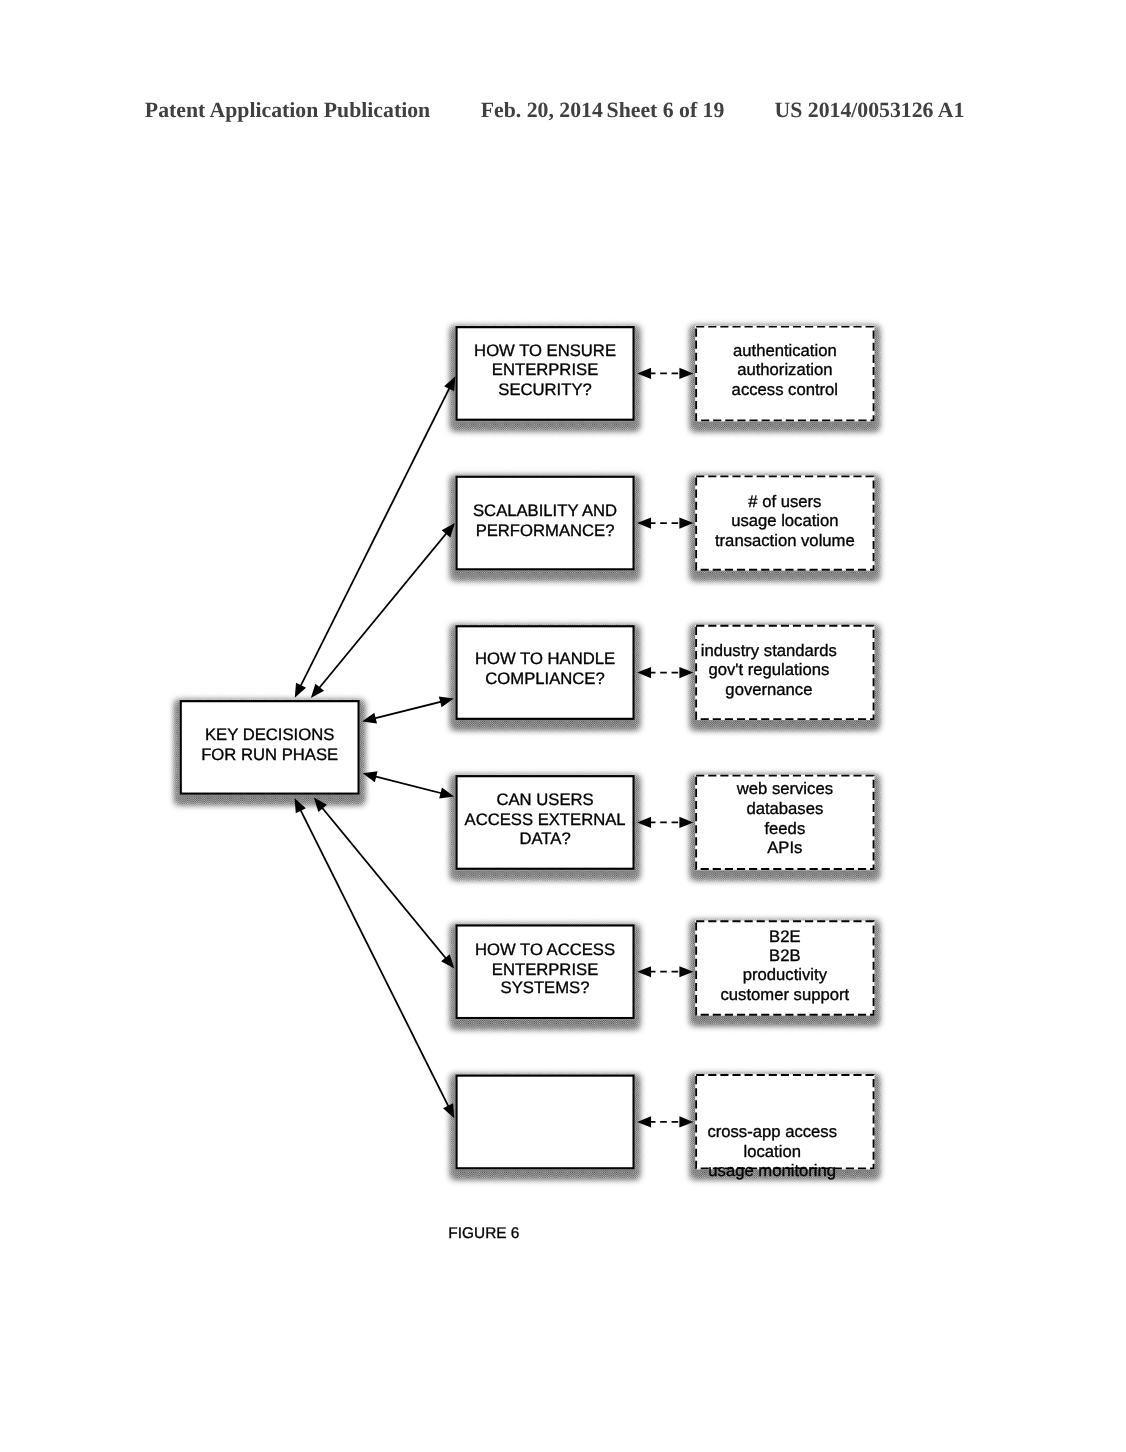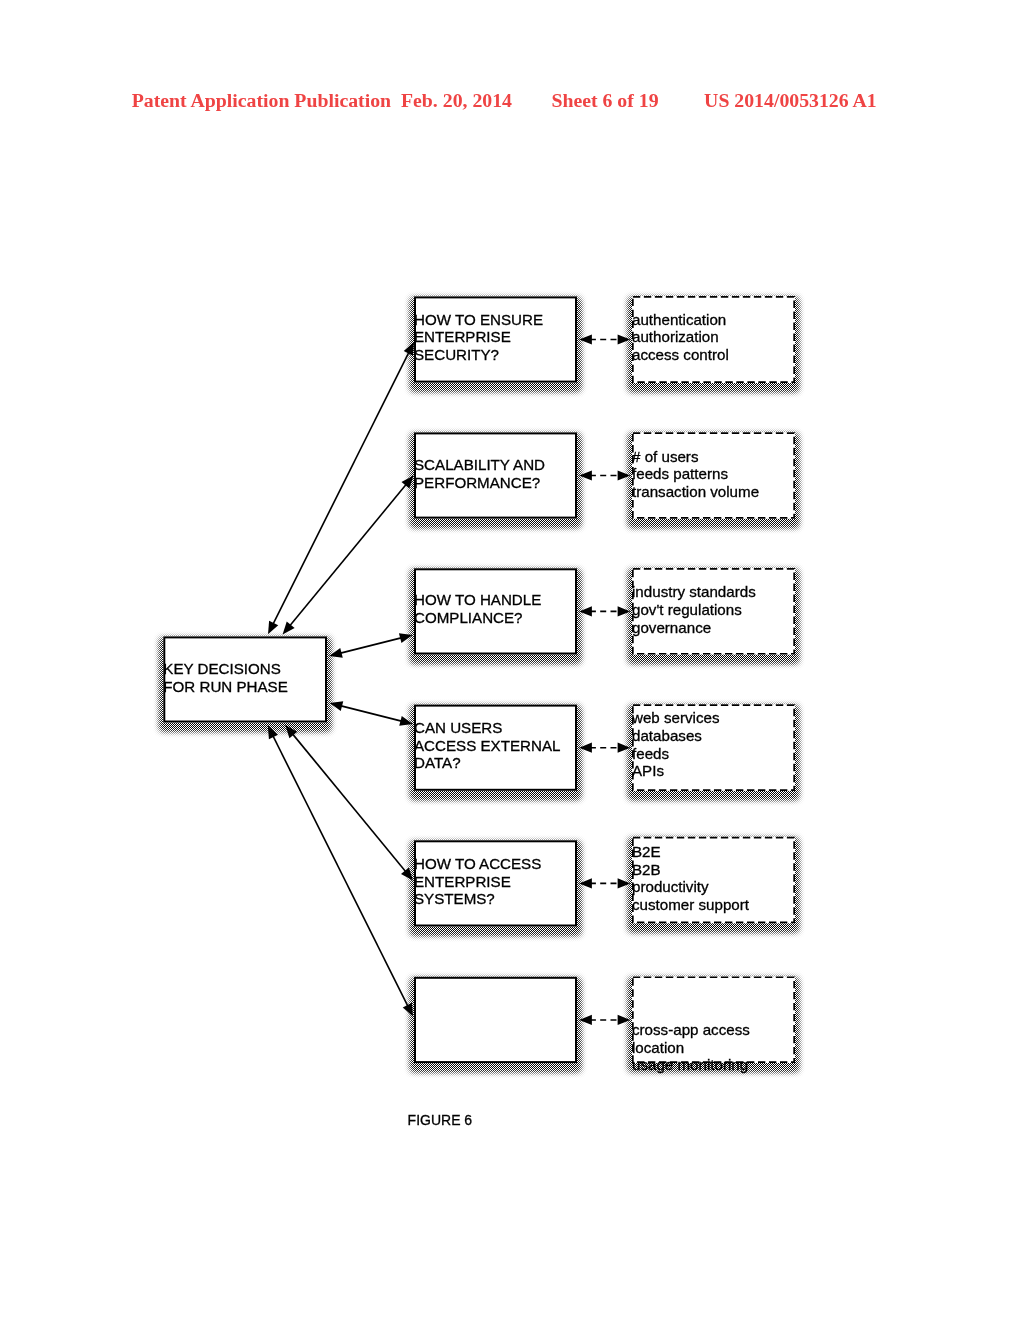--- a/index.html
+++ b/index.html
@@ -1,31 +1,31 @@
 <!DOCTYPE html>
 <html><head>
 <meta charset="utf-8">
 <style>
   html,body{margin:0;padding:0;background:#fff;}
   body{width:1024px;height:1320px;position:relative;overflow:hidden;
        font-family:"Liberation Sans",sans-serif;}
   .page{position:absolute;left:0;top:0;width:1024px;height:1320px;}
   .hdr{position:absolute;font-family:"Liberation Serif",serif;font-weight:bold;
-       font-size:19.8px;line-height:19.8px;color:#ef4444;white-space:nowrap;text-align:right;}
+       font-size:19.8px;line-height:19.8px;color:#404040;white-space:nowrap;text-align:right;}
   svg.diagram{position:absolute;left:0;top:0;width:1024px;height:1320px;}
-  .btxt{position:absolute;font-size:15.15px;line-height:17.7px;
+  .btxt{position:absolute;text-align:center;font-size:15.15px;line-height:17.7px;
         color:#000;white-space:nowrap;-webkit-text-stroke:0.3px #000;}
   .fig{position:absolute;font-size:14px;line-height:14.1px;color:#000;white-space:nowrap;-webkit-text-stroke:0.3px #000;}
 </style>
 </head>
 <body>
 
 <div class="page">
 <div class="hdr" style="left:131.7px;top:90.8px">Patent Application Publication</div>
-<div class="hdr" style="left:401px;top:90.8px">Feb. 20, 2014</div>
+<div class="hdr" style="left:437px;top:90.8px">Feb. 20, 2014</div>
 <div class="hdr" style="left:551.4px;top:90.8px">Sheet 6 of 19</div>
 <div class="hdr" style="left:704.1px;top:90.8px">US 2014/0053126 A1</div>
 <svg class="diagram" viewBox="0 0 1024 1320">
 <defs>
 <pattern id="halftone" width="2" height="2" patternUnits="userSpaceOnUse">
   <rect width="2" height="2" fill="#000"></rect>
   <rect x="1" y="0" width="1" height="1" fill="#fff"></rect>
   <rect x="0" y="1" width="1" height="1" fill="#fff"></rect>
 </pattern>
 <filter id="glow" x="-20%" y="-30%" width="140%" height="160%" color-interpolation-filters="sRGB">
@@ -145,21 +145,21 @@
 <div>authentication</div>
 <div>authorization</div>
 <div>access control</div>
 </div>
 <div class="btxt" style="left:414.0px;top:456.00px;width:163.0px">
 <div>SCALABILITY AND</div>
 <div>PERFORMANCE?</div>
 </div>
 <div class="btxt" style="left:632.0px;top:447.60px;width:163.0px">
 <div># of users</div>
-<div>feeds patterns</div>
+<div>usage location</div>
 <div>transaction volume</div>
 </div>
 <div class="btxt" style="left:414.0px;top:591.40px;width:163.0px">
 <div>HOW TO HANDLE</div>
 <div>COMPLIANCE?</div>
 </div>
 <div class="btxt" style="left:632.0px;top:583.30px;width:134px">
 <div>industry standards</div>
 <div>gov't regulations</div>
 <div>governance</div>

